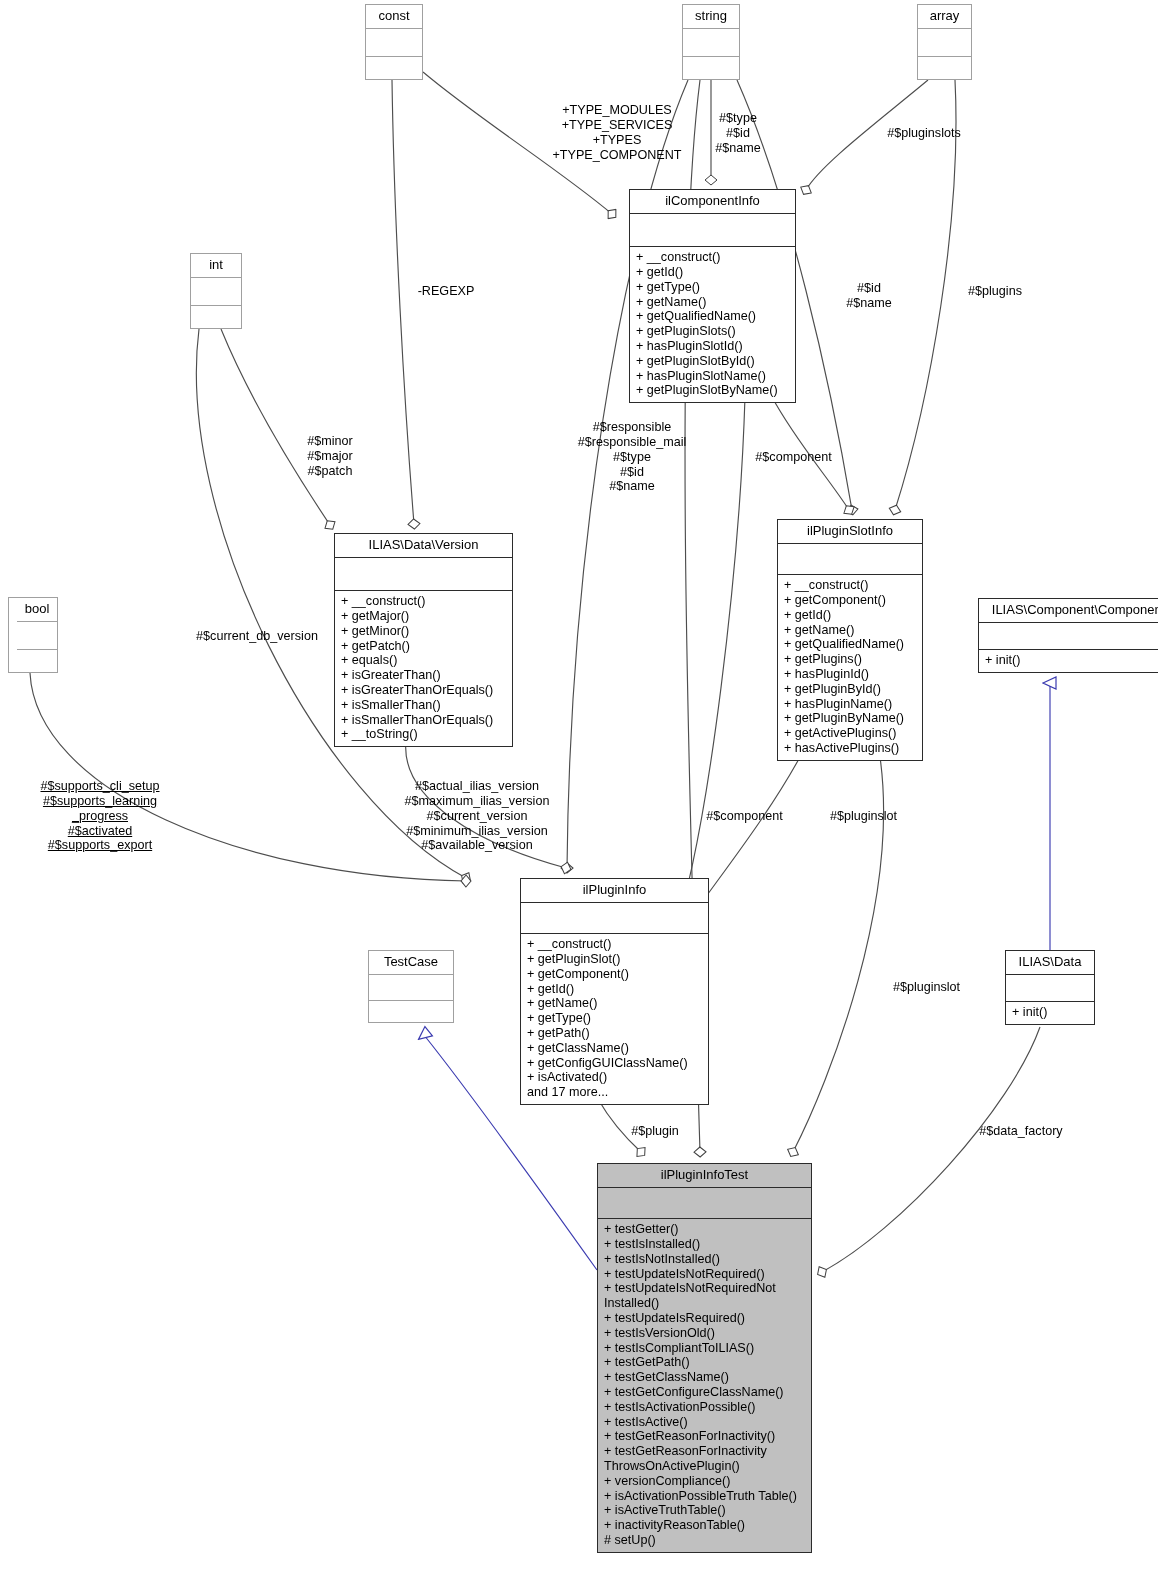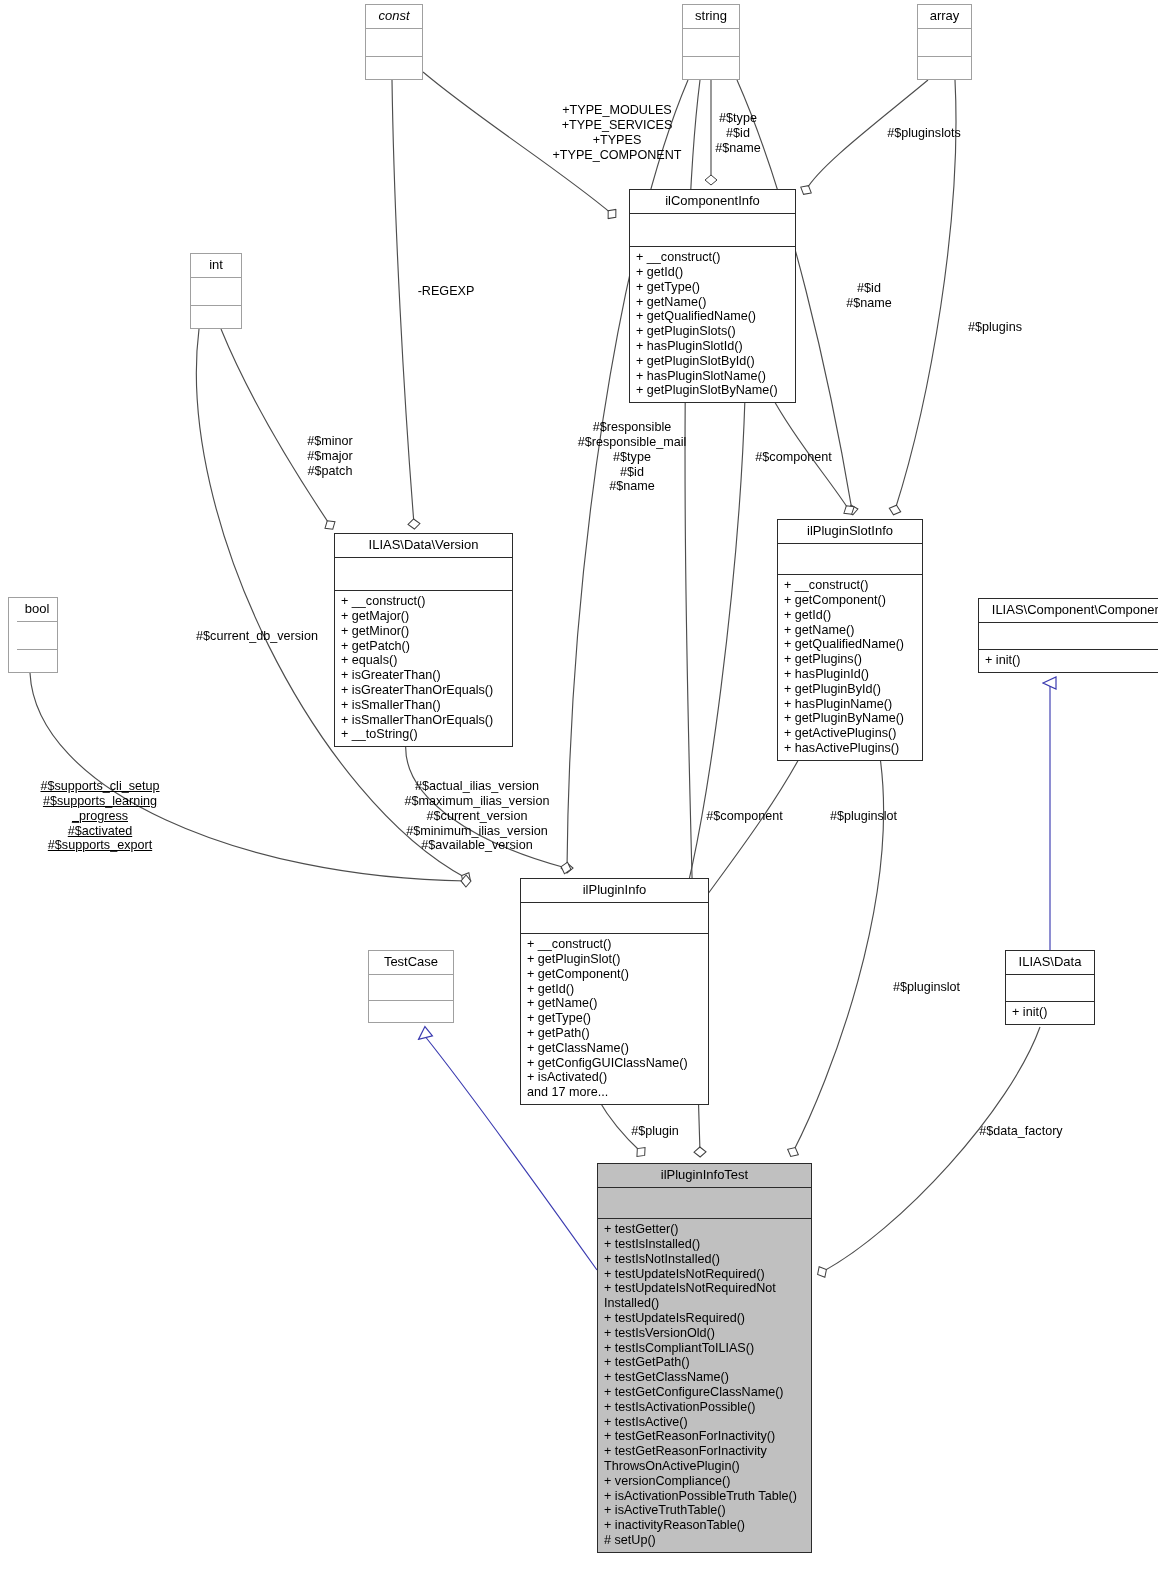--- a/index.html
+++ b/index.html
@@ -134,21 +134,21 @@
     </g>
 
     <g fill="none" stroke="#3b3bb0" stroke-width="1.15">
 
       <path d="M597,1270 C540,1190 460,1080 424,1035" marker-end="url(#triangle-open)"></path>
 
       <path d="M1050,950 L1050,683" marker-end="url(#triangle-open)"></path>
     </g>
   </svg>
 
-  <div class="uml-box" style="left:365px; top:4px; width:58px; height:76px;font-style:italic;">
+  <div class="uml-box" style="left:365px; top:4px; width:58px; height:76px;">
     <div class="uml-title">const</div>
     <div class="uml-attrs" style="height:27px;"></div>
     <div class="uml-ops" style="height:24px;"></div>
   </div>
 
   <div class="uml-box" style="left:682px; top:4px; width:58px; height:76px;">
     <div class="uml-title">string</div>
     <div class="uml-attrs" style="height:27px;"></div>
     <div class="uml-ops" style="height:24px;"></div>
   </div>
@@ -300,21 +300,21 @@
 #$id
 #$name</div>
 
   <div class="edge-label" style="left:879px; top:126px; width:90px;">#$pluginslots</div>
 
   <div class="edge-label" style="left:412px; top:284px; width:68px;">-REGEXP</div>
 
   <div class="edge-label" style="left:838px; top:281px; width:62px;">#$id
 #$name</div>
 
-  <div class="edge-label" style="left:962px; top:284px; width:66px;margin-top:36px;">#$plugins</div>
+  <div class="edge-label" style="left:962px; top:284px; width:66px;">#$plugins</div>
 
   <div class="edge-label" style="left:296px; top:434px; width:68px;">#$minor
 #$major
 #$patch</div>
 
   <div class="edge-label" style="left:573px; top:420px; width:118px;">#$responsible
 #$responsible_mail
 #$type
 #$id
 #$name</div>

